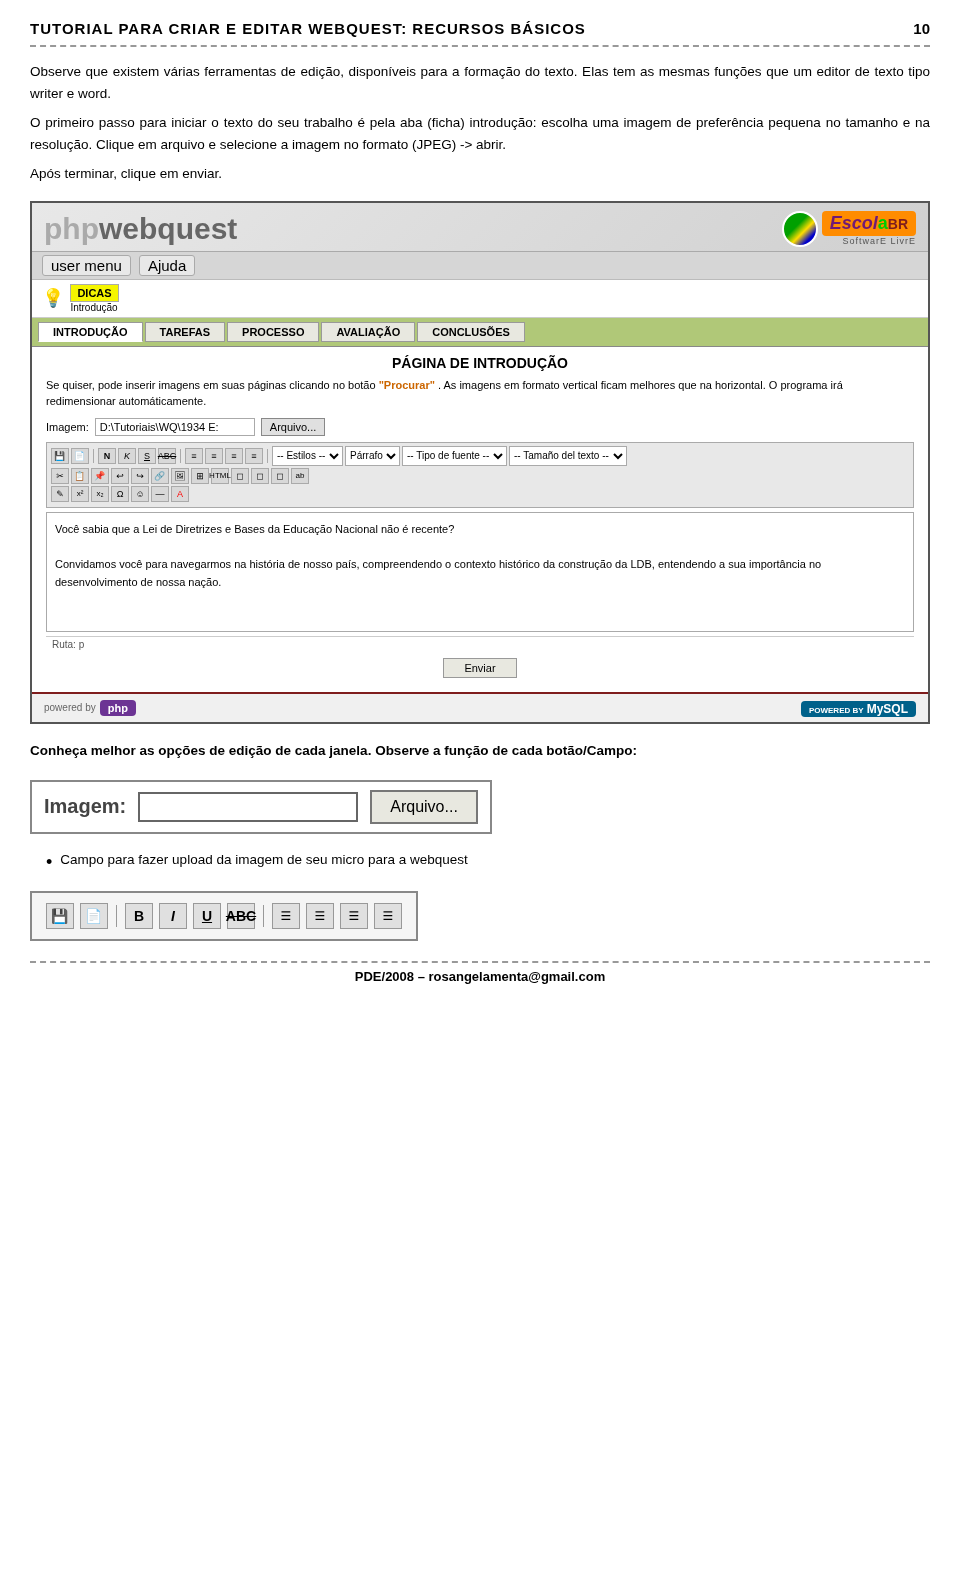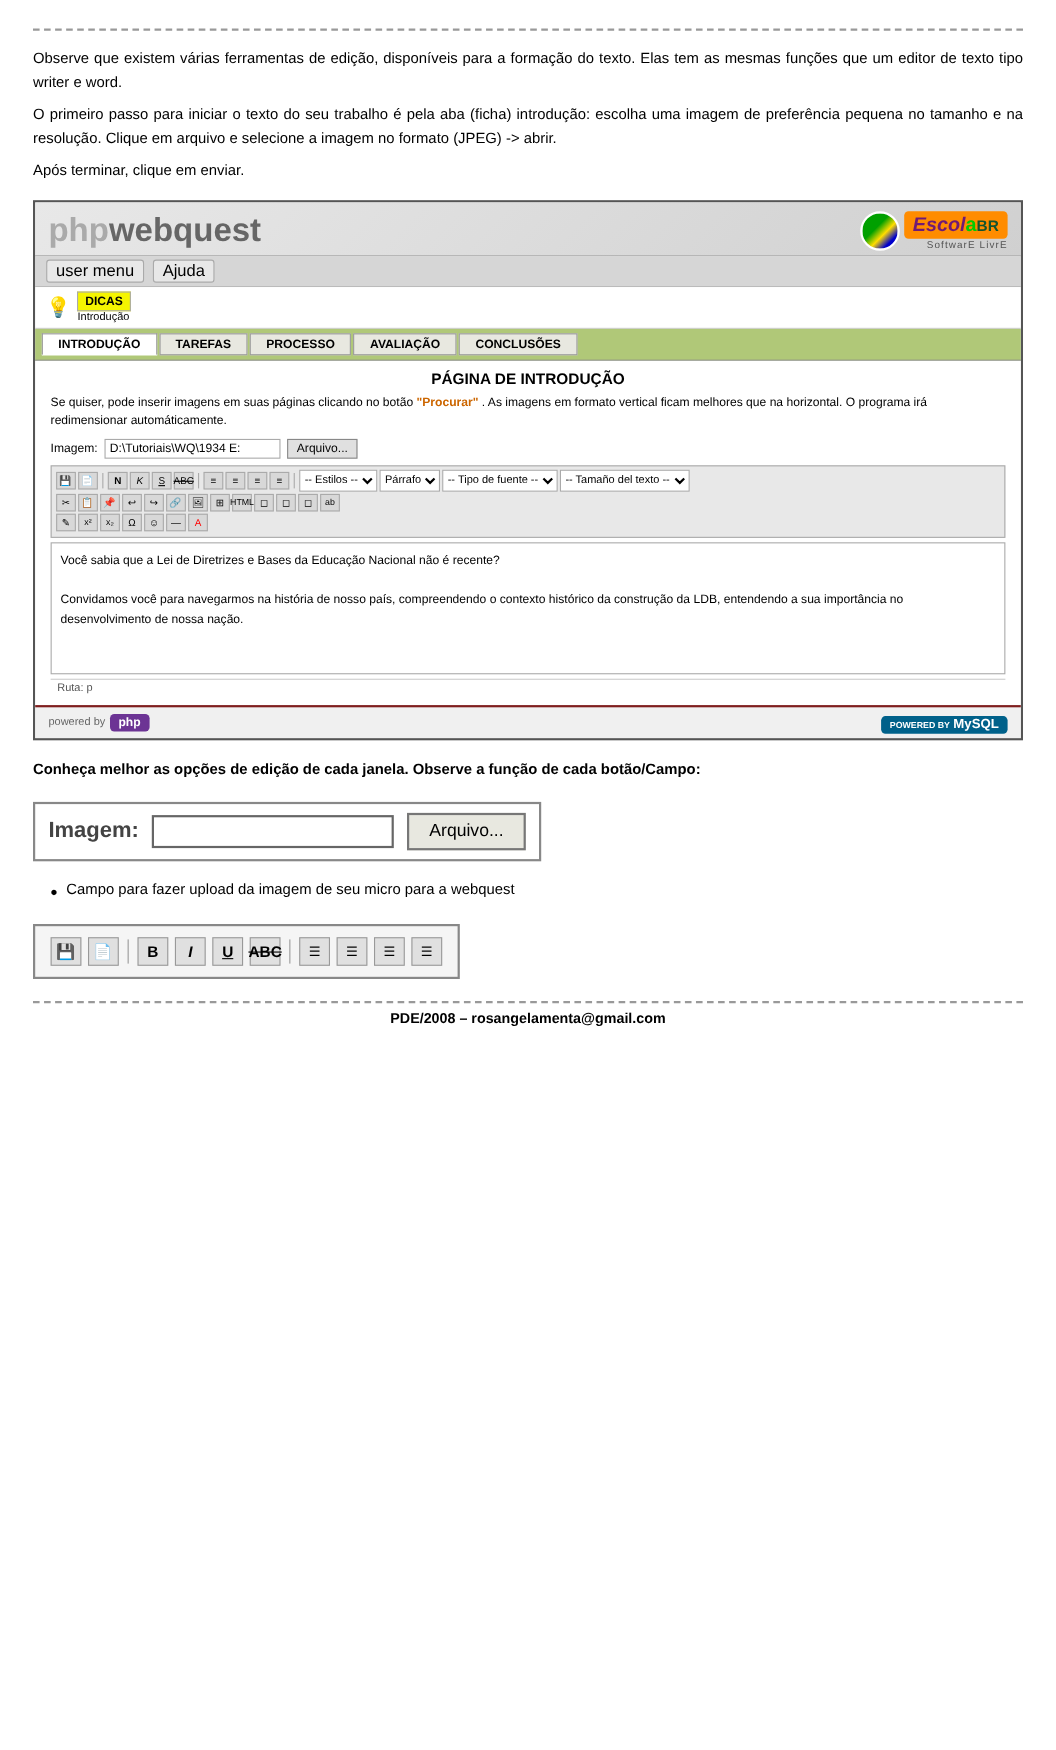--- a/index.html
+++ b/index.html
@@ -377,37 +377,41 @@
       padding: 2px 8px;
       border-radius: 4px;
     }
     .escola-text {
       color: #701a75;
       font-size: 18px;
       font-weight: bold;
       font-style: italic;
     }
     .escola-br-text {
-      color: #14532d;
+      color: #7f1d1d;
       font-size: 14px;
       font-weight: bold;
     }
     .software-livre {
       font-size: 9px;
       color: #555;
       text-align: right;
       letter-spacing: 1px;
     }
   </style>
 </head>
 <body>
 
 <div class="page-container">
 
   
+  <div class="page-header">
+    <span class="page-title">TUTORIAL PARA CRIAR E EDITAR WEBQUEST: RECURSOS BÁSICOS</span>
+    <span class="page-number">10</span>
+  </div>
 
   <hr class="divider">
 
   
   <p class="body-text">
     <span>Observe que existem várias ferramentas de edição, disponíveis para a formação do texto. Elas tem as mesmas funções que um editor de texto tipo writer e word.</span>
   </p>
   <p class="body-text">O primeiro passo para iniciar o texto do seu trabalho é pela aba (ficha) introdução: escolha uma imagem de preferência pequena no tamanho e na resolução. Clique em arquivo e selecione a imagem no formato (JPEG) -&gt; abrir.</p>
   <p class="body-text">Após terminar, clique em enviar.</p>
 
@@ -516,20 +520,23 @@
 
       <div class="wq-editor-area">
         <p>Você sabia que a Lei de Diretrizes e Bases da Educação Nacional não é recente?</p>
         <br>
         <p>Convidamos você para navegarmos na história de nosso país, compreendendo o contexto histórico da construção da LDB, entendendo a sua importância no desenvolvimento de nossa nação.</p>
         <br>
       </div>
 
       <div class="wq-ruta">Ruta: p</div>
 
+      <div class="wq-submit-row">
+        <button class="wq-enviar-btn">Enviar</button>
+      </div>
     </div>
 
     <div class="wq-footer">
       <div style="display:flex;align-items:center;gap:4px;">
         <span style="font-size:10px;color:#666;">powered by</span>
         <span class="php-badge">php</span>
       </div>
       <div>
         <span class="mysql-badge">
           <span style="font-size:8px;">POWERED BY</span>

